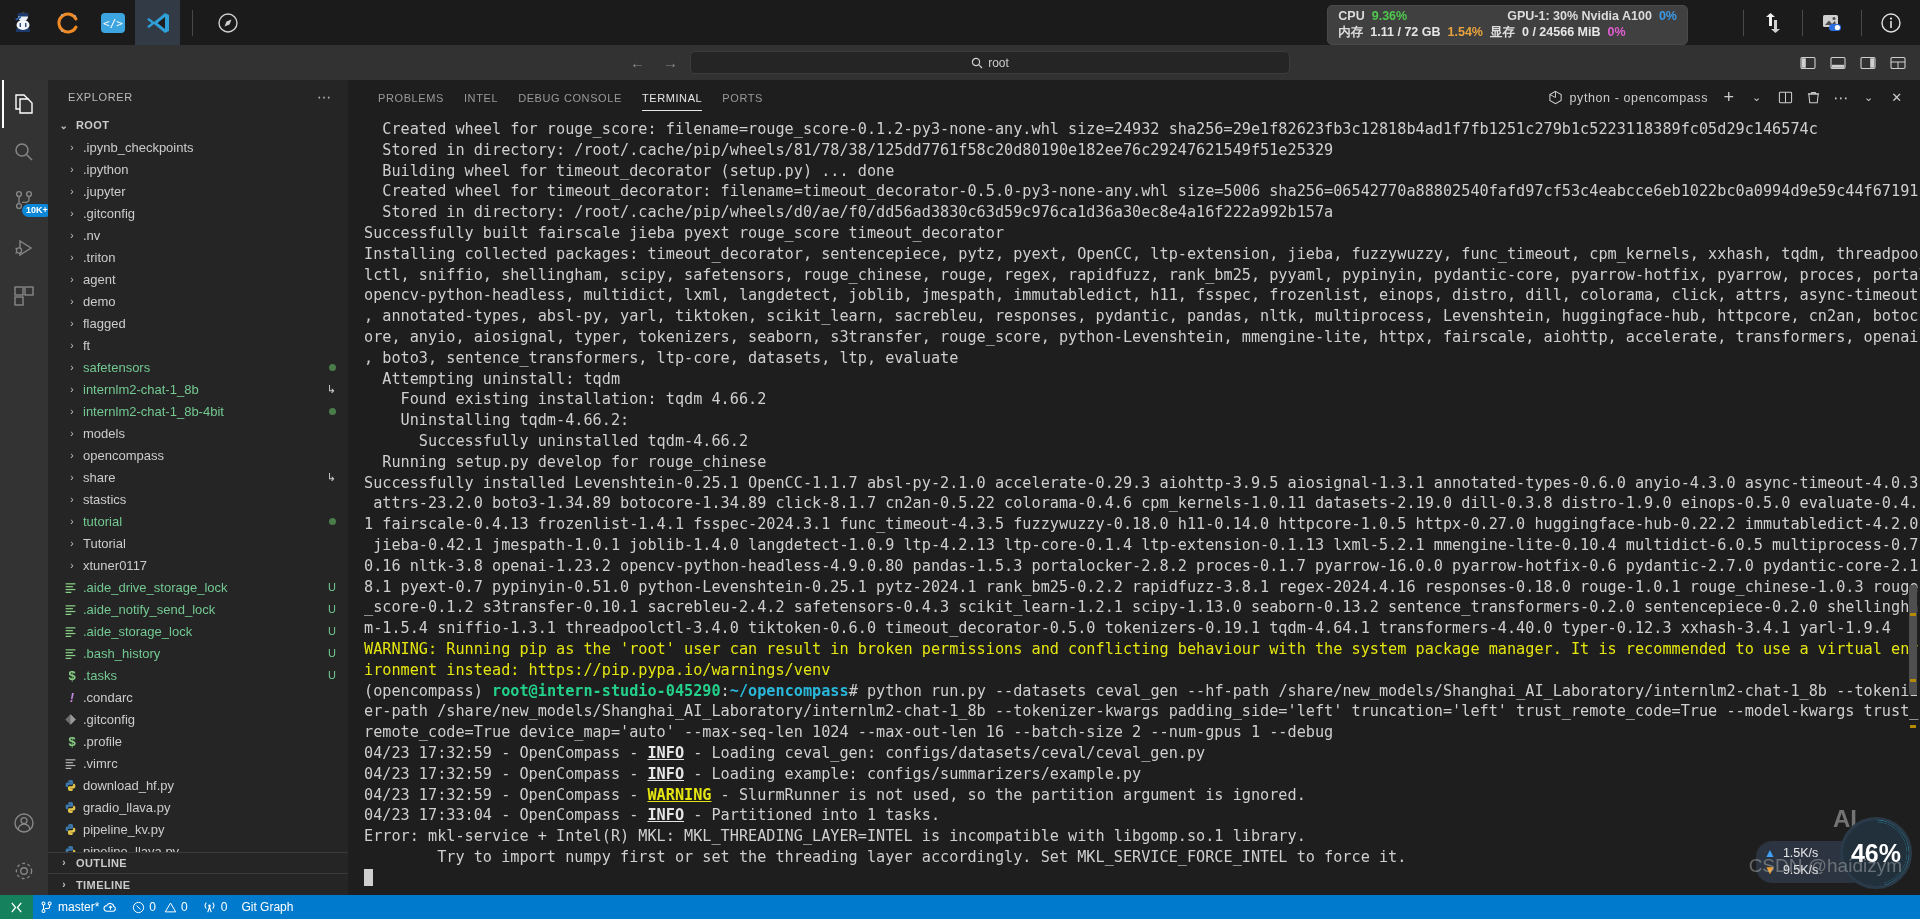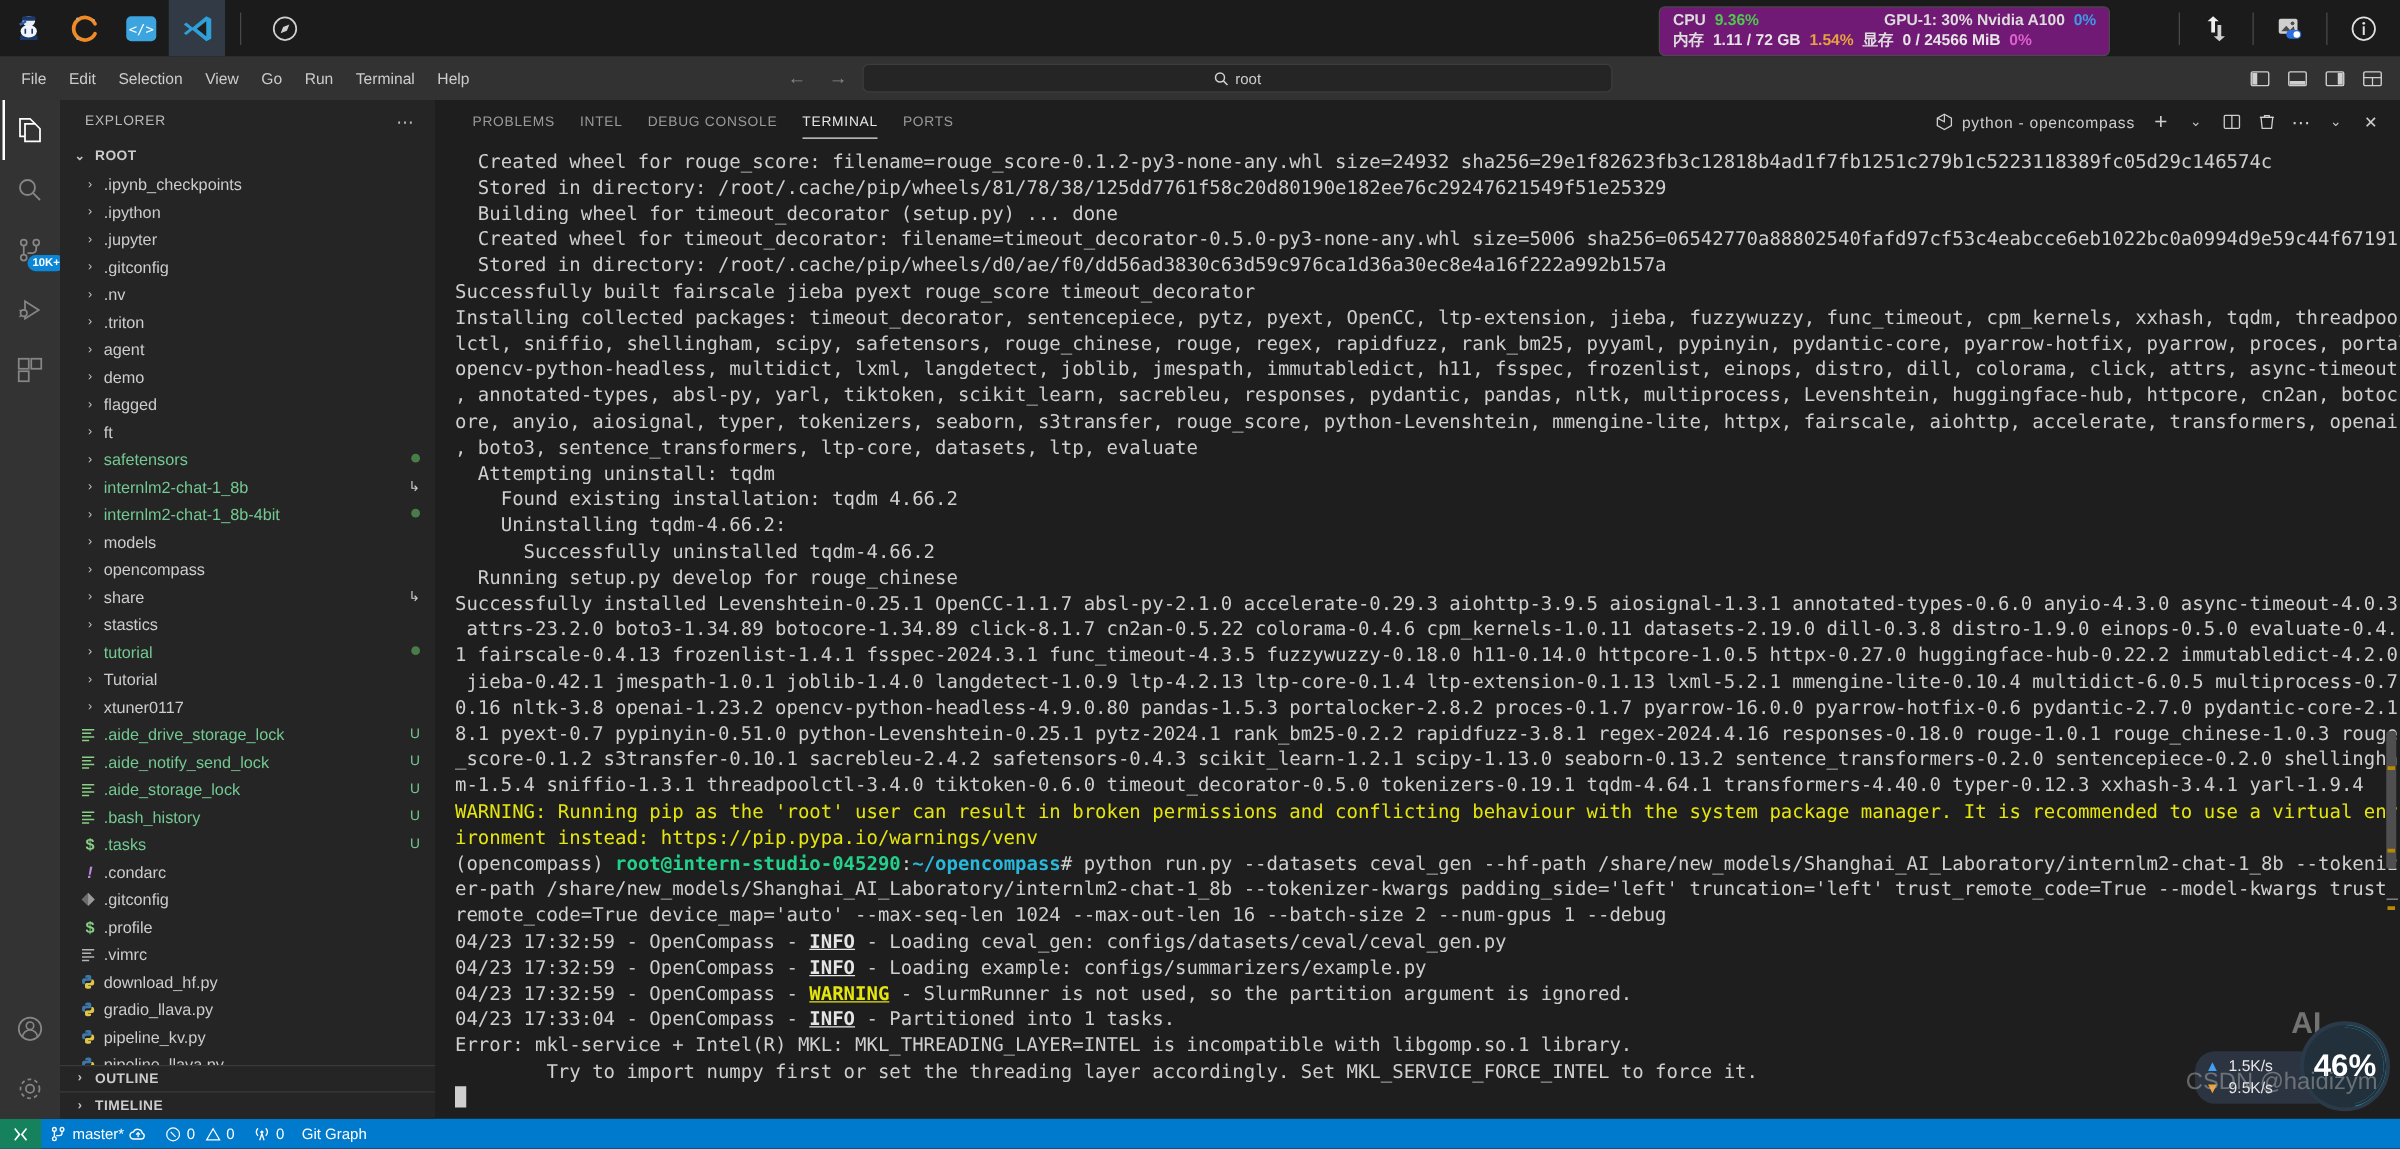--- a/index.html
+++ b/index.html
@@ -21,21 +21,21 @@
     width: 45px; height: 45px; display: flex; align-items: center; justify-content: center;
     cursor: pointer;
   }
   .os-app.active { background: #323a45; }
   .os-sep { width: 1px; height: 26px; background: #484848; margin: 0 12px; }
 
   .sysmon {
     position: absolute; right: 232px; top: 5px;
     border: 1px solid #4a4a4a; border-radius: 5px;
     padding: 3px 10px 4px 10px; line-height: 15px;
-    font-size: 12.5px; font-weight: bold; background: #701a75;
+    font-size: 12.5px; font-weight: bold; background: #404040;
     display: flex; flex-direction: column; gap: 1px;
     white-space: nowrap;
   }
   .sysmon .row { display: flex; gap: 7px; align-items: baseline; }
   .sysmon .lbl { color: #dcdcdc; }
   .c-green { color: #4ec94e; }
   .c-orange { color: #e8a33d; }
   .c-blue { color: #3c9ae8; }
   .c-pink { color: #e05fd0; }
   .c-white { color: #e6e6e6; }
@@ -282,30 +282,20 @@
         <svg width="22" height="22" viewBox="0 0 22 22">
           <circle cx="11" cy="11" r="9" stroke="#e0e0e0" stroke-width="1.4" fill="none"></circle>
           <circle cx="11" cy="6.6" r="1.1" fill="#e0e0e0"></circle>
           <rect x="10.2" y="9" width="1.6" height="7" fill="#e0e0e0"></rect>
         </svg>
       </div>
     </div>
   </div>
 
   <div class="title-bar">
-    <div class="menu">
-      <div class="menu-item">File</div>
-      <div class="menu-item">Edit</div>
-      <div class="menu-item">Selection</div>
-      <div class="menu-item">View</div>
-      <div class="menu-item">Go</div>
-      <div class="menu-item">Run</div>
-      <div class="menu-item">Terminal</div>
-      <div class="menu-item">Help</div>
-    </div>
     <div class="nav-arrows">
       <span>←</span>
       <span>→</span>
     </div>
     <div class="qopen">
       <span>
         <svg width="12" height="12" viewBox="0 0 12 12">
             <circle cx="5" cy="5" r="3.6" stroke="#cfcfcf" stroke-width="1.2" fill="none"></circle>
             <line x1="7.7" y1="7.7" x2="11" y2="11" stroke="#cfcfcf" stroke-width="1.2"></line>
           </svg>

